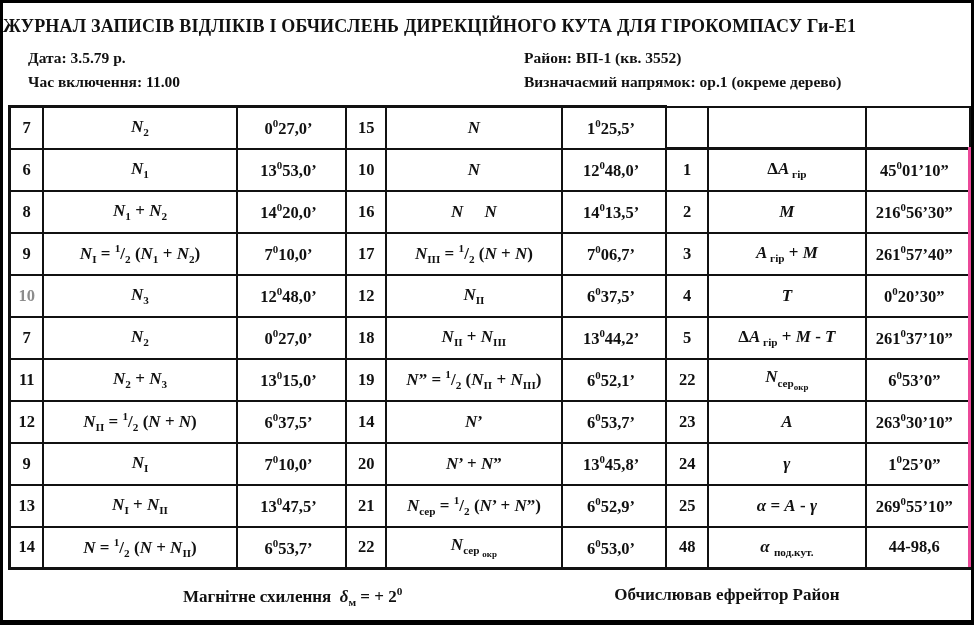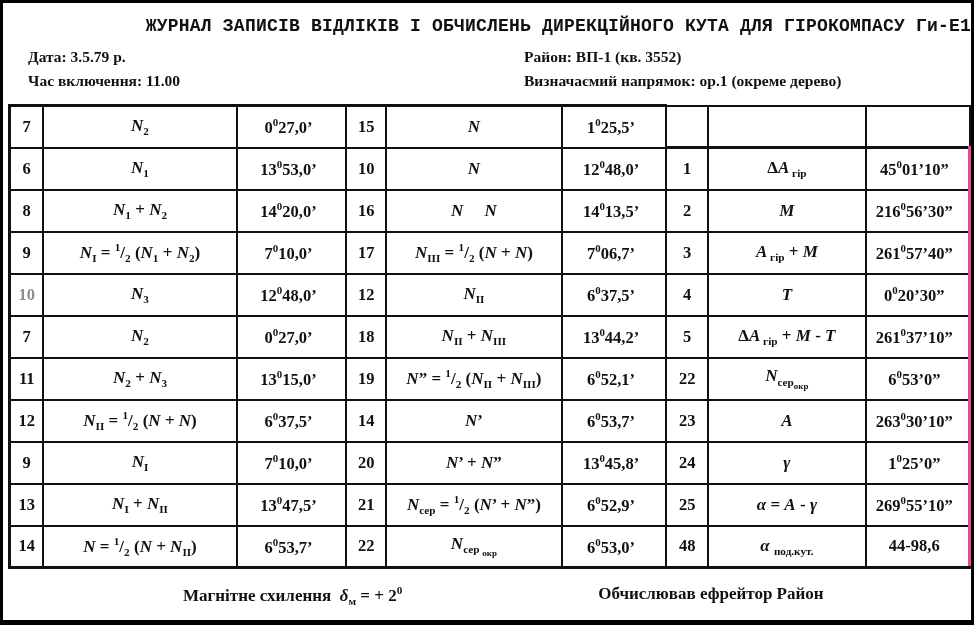--- a/index.html
+++ b/index.html
@@ -10,27 +10,26 @@
     position: relative;
     width: 974px;
     height: 625px;
     background: #ffffff;
     border: 3px solid #000;
     border-bottom-width: 5px;
     overflow: hidden;
   }
 
   .title {
-    text-align: right;
+    text-align: left;
     font-weight: bold;
     font-size: 18px;
     letter-spacing: 0.2px;
     margin-top: 13px;
     white-space: nowrap;
-    font-family: Liberation Mono, monospace;
   }
 
   .info {
     display: flex;
     margin: 9px 10px 0 9px;
     font-weight: bold;
     font-size: 15.5px;
   }
   .info-left { width: 496px; }
   .info-left div, .info-right div { line-height: 24px; white-space: nowrap; margin-left: 16px; }
@@ -64,20 +63,21 @@
   sub { font-size: 66%; }
   sup { font-size: 66%; }
   sub sub { font-size: 80%; text-align: center; }
 
   .footer {
     display: flex;
     margin-top: 15px;
     font-weight: bold;
     font-size: 17px;
     white-space: nowrap;
+    gap: 16px;
   }
   .footer .mag  { margin-left: 180px; }
   .footer .comp { margin-left: 196px; }
 </style>
 </head>
 <body>
 
 <div class="page">
 
   <div class="title">ЖУРНАЛ ЗАПИСІВ ВІДЛІКІВ І ОБЧИСЛЕНЬ ДИРЕКЦІЙНОГО КУТА ДЛЯ ГІРОКОМПАСУ Ги-Е1</div>

